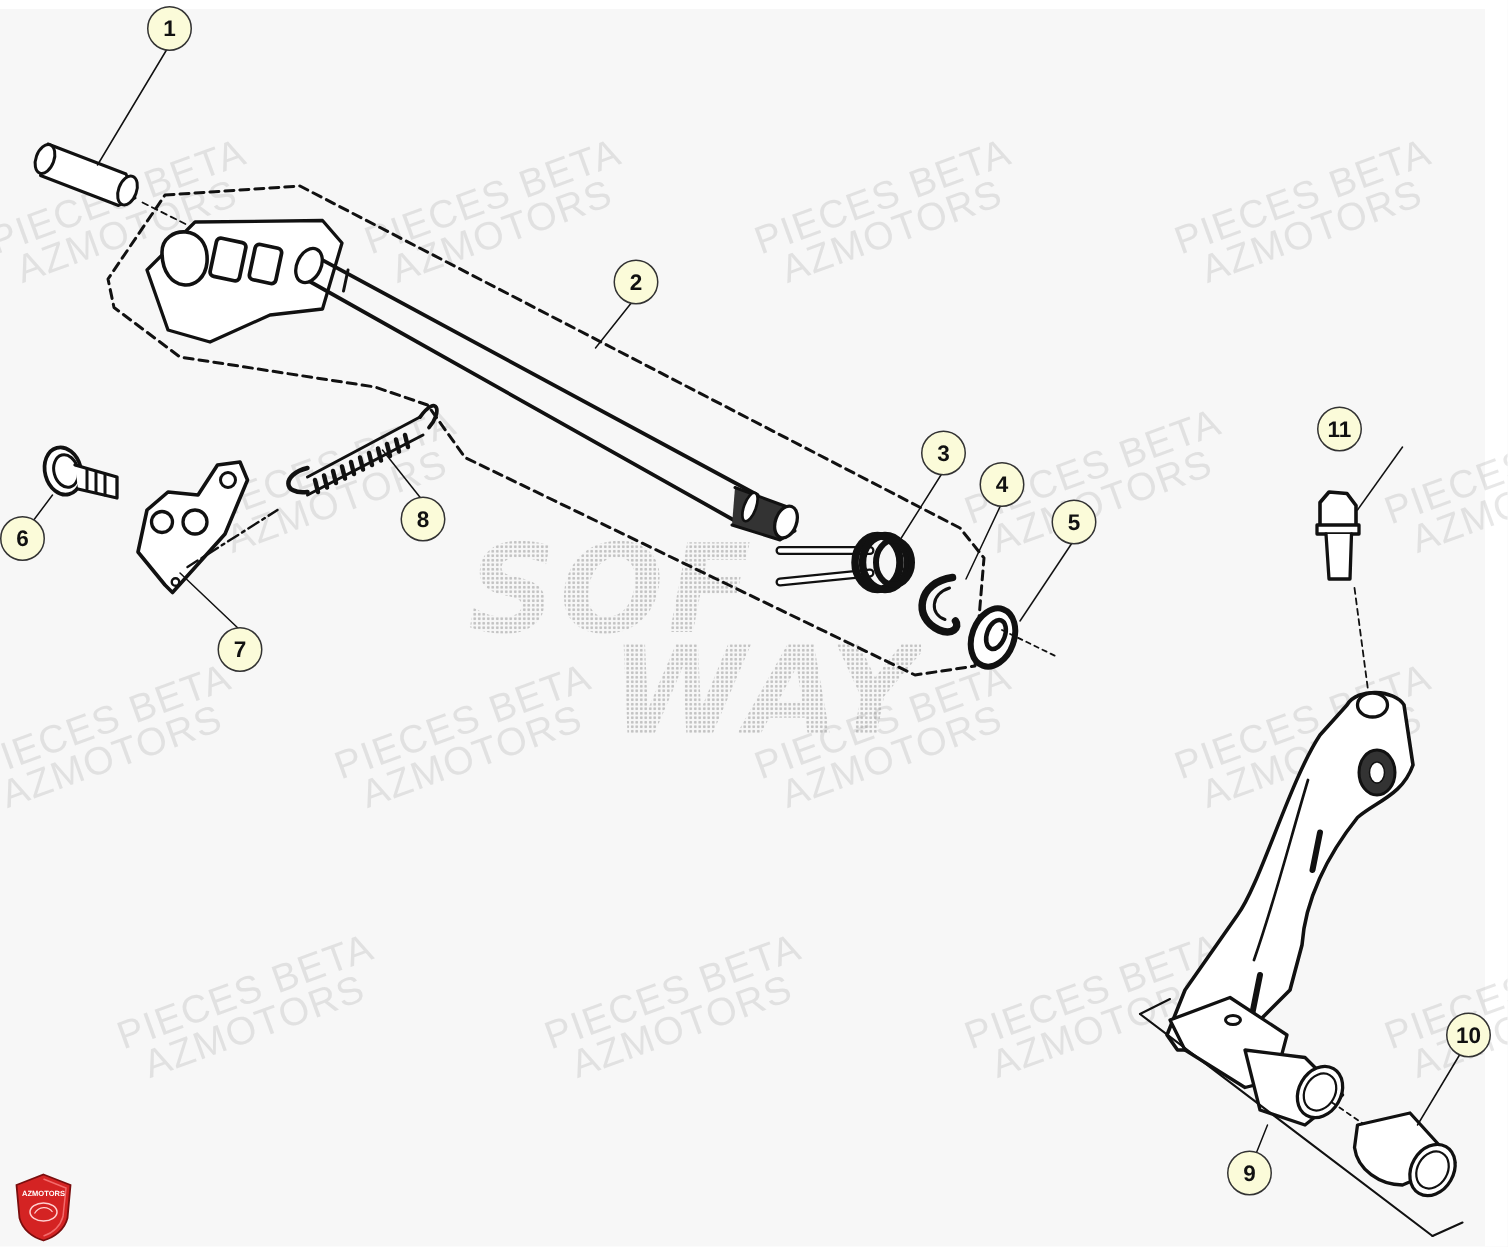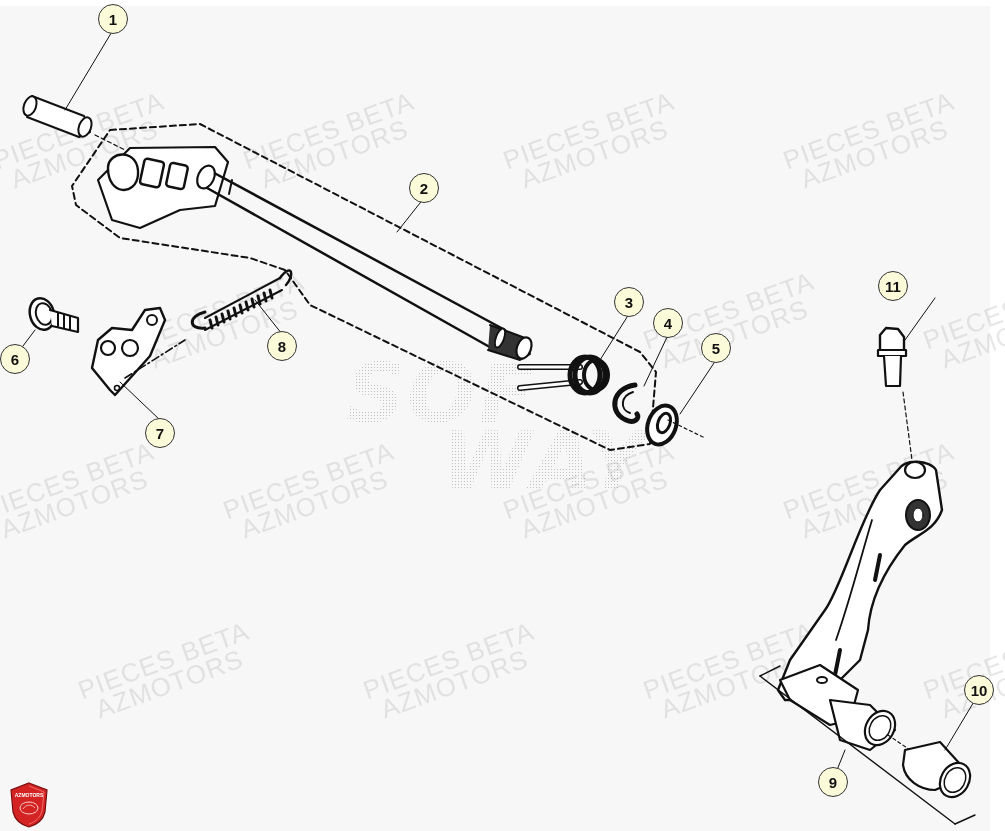--- a/index.html
+++ b/index.html
@@ -4,21 +4,21 @@
 <style>
   html, body { margin:0; padding:0; background:#ffffff; }
   body { width:1005px; height:831px; overflow:hidden; position:relative; font-family:"Liberation Sans", sans-serif; }
   .canvas { position:absolute; left:0; top:0; width:1005px; height:831px; background:#f7f7f7; }
   .edge { position:absolute; background:#ffffff; }
   svg.drawing { position:absolute; left:0; top:0; }
   .wm { position:absolute; color:rgba(170,170,170,0.28); font-size:26px; line-height:24px; letter-spacing:1px; transform:rotate(-20deg); transform-origin:left top; white-space:nowrap; font-family:"Liberation Sans", sans-serif; pointer-events:none; }
   .wm span { display:block; }
   .wm span.l2 { padding-left:10px; }
   .sofway { position:absolute; left:312px; top:360px; font-family:"DejaVu Sans", sans-serif; font-weight:bold; font-style:italic; color:transparent; -webkit-text-stroke:0; pointer-events:none;
-    background-image:radial-gradient(circle, rgba(150,150,150,0.55) 0.8px, transparent 1px); background-size:3px 3px; -webkit-background-clip:text; background-clip:text; line-height:68px;margin-left:34px; }
+    background-image:radial-gradient(circle, rgba(150,150,150,0.55) 0.8px, transparent 1px); background-size:3px 3px; -webkit-background-clip:text; background-clip:text; line-height:68px; }
   .sofway .s1 { display:block; font-size:82px; letter-spacing:2px; }
   .sofway .s2 { display:block; font-size:82px; letter-spacing:2px; padding-left:95px;font-style:italic; }
   .callout { position:absolute; width:30px; height:30px; border-radius:50%; background:#fbfbd9; border:1.5px solid #333; box-sizing:border-box; display:flex; align-items:center; justify-content:center; font-size:15px; font-weight:bold; color:#111; font-family:"Liberation Sans", sans-serif; }
   .logo { position:absolute; left:10px; top:782px; width:38px; height:46px; }
 </style>
 </head>
 <body>
 
 <div class="canvas">
   <div class="edge" style="left:0;top:0;width:1005px;height:6px;"></div>

